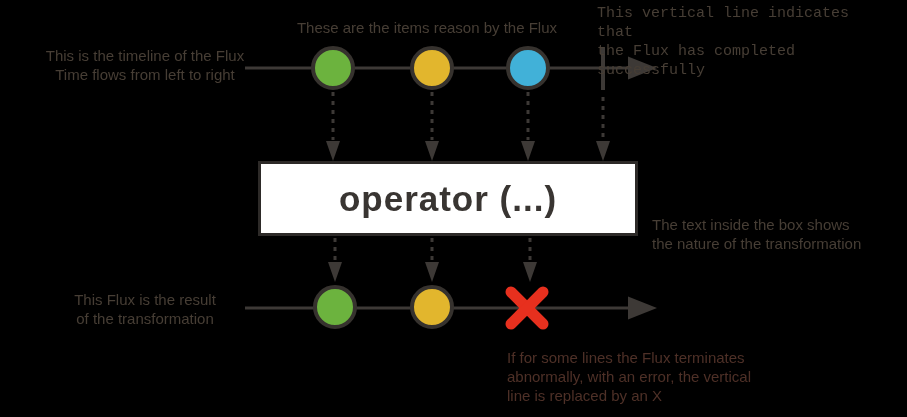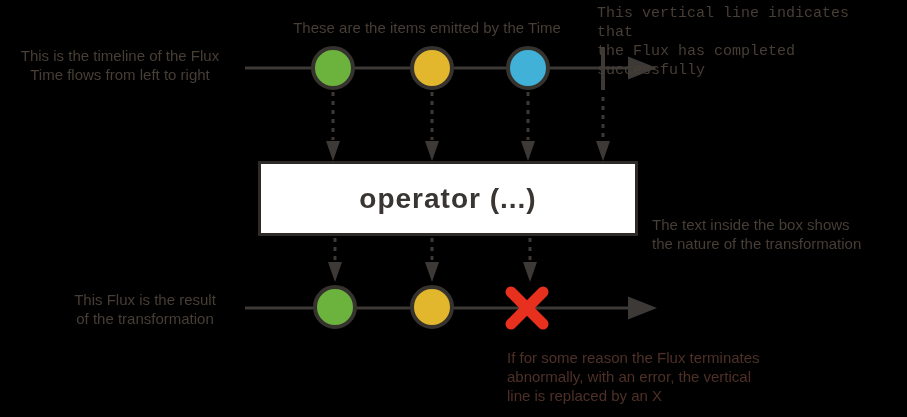--- a/index.html
+++ b/index.html
@@ -21,21 +21,21 @@
     line-height:19px;
     color:#473e35;
     white-space:pre-line;
   }
   .ann.center{text-align:center;}
   .ann.error{color:#4e3027;}
   .op-label{
     position:absolute;
     left:259px;top:163px;width:378px;height:72px;
     display:flex;align-items:center;justify-content:center;
-    font-size:28px;font-weight:bold;letter-spacing:1px;
+    font-size:35px;font-weight:bold;letter-spacing:1px;
     color:#393532;
   }
 </style>
 </head>
 <body>
 
 <div class="stage">
 
   <svg class="diagram" width="907" height="417" viewBox="0 0 907 417">
 
@@ -71,34 +71,34 @@
 
     <circle cx="335" cy="307" r="20" stroke="#36322e" stroke-width="4" fill="#6cb33e"></circle>
     <circle cx="432" cy="307" r="20" stroke="#36322e" stroke-width="4" fill="#e2b62d"></circle>
 
     <g>
       <line x1="511" y1="292" x2="543" y2="324" stroke-width="11" stroke-linecap="round" stroke="#e7301e"></line>
       <line x1="543" y1="292" x2="511" y2="324" stroke-width="11" stroke-linecap="round" stroke="#e7301e"></line>
     </g>
   </svg>
 
-  <div class="ann center" style="left:0px;top:46px;width:240px;">This is the timeline of the Flux
+  <div class="ann center" style="left:0px;top:46px;width:240px;padding-left:25px;">This is the timeline of the Flux
 Time flows from left to right</div>
 
-  <div class="ann center" style="left:240px;top:18px;width:374px;">These are the items emitted by the Time</div>
+  <div class="ann center" style="left:240px;top:18px;width:374px;">These are the items reason by the Flux</div>
 
   <div class="ann" style="left:597px;top:4px;width:290px;font-family:Liberation Mono, monospace;">This vertical line indicates that
 the Flux has completed successfully</div>
 
 
   <div class="ann center" style="left:25px;top:290px;width:240px;">This Flux is the result
 of the transformation</div>
 
   <div class="ann" style="left:652px;top:215px;width:250px;">The text inside the box shows
 the nature of the transformation</div>
 
-  <div class="ann error" style="left:507px;top:348px;width:310px;">If for some reason the Flux terminates
+  <div class="ann error" style="left:507px;top:348px;width:310px;">If for some lines the Flux terminates
 abnormally, with an error, the vertical
 line is replaced by an X</div>
 
   <div class="op-label">operator (...)</div>
 
 </div>
 
 </body></html>

